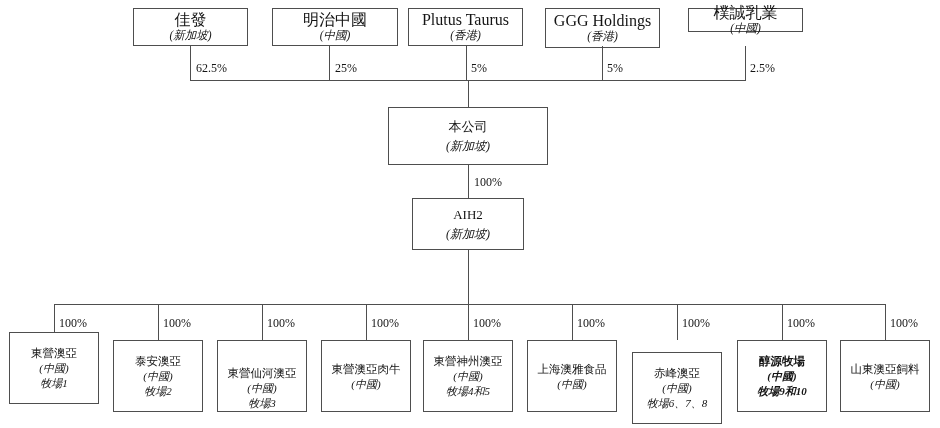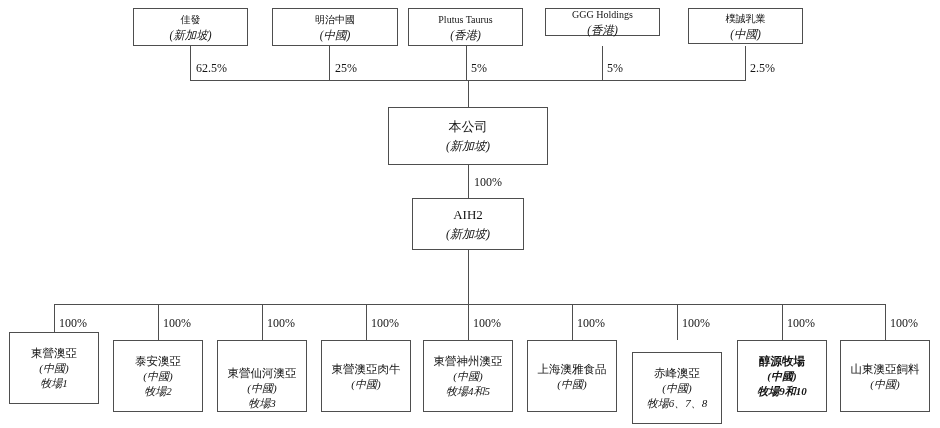--- a/index.html
+++ b/index.html
@@ -13,21 +13,21 @@
   }
   .box {
     position:absolute;
     box-sizing:border-box;
     border:1px solid #4e4e4e;
     background:#ffffff;
     display:flex; flex-direction:column;
     align-items:center; justify-content:center;
     text-align:center;
   }
-  .name { font-size:10px; line-height:16px; white-space:nowrap; }
+  .name { font-size:16px; line-height:16px; white-space:nowrap; }
   .loc  { font-style:italic; font-size:11.5px; line-height:15px; white-space:nowrap; }
   .note { font-style:italic; font-size:11.5px; line-height:15px; white-space:nowrap; }
   .big .name { font-size:13px; line-height:20px; }
   .big .loc  { font-size:12px;  line-height:18px; }
   .sub .name { font-size:11.5px; line-height:16px; }
   .sub .loc, .sub .note { font-size:11px; line-height:15px; }
   .vline { position:absolute; width:1px; background:#4e4e4e; }
   .hline { position:absolute; height:1px; background:#4e4e4e; }
   .pct {
     position:absolute;
@@ -45,25 +45,25 @@
     <div class="loc">(新加坡)</div>
   </div>
   <div class="box top" style="left:272px; top:8px; width:126px; height:38px;">
     <div class="name">明治中國</div>
     <div class="loc">(中國)</div>
   </div>
   <div class="box top" style="left:408px; top:8px; width:115px; height:38px;">
     <div class="name">Plutus Taurus</div>
     <div class="loc">(香港)</div>
   </div>
-  <div class="box top" style="left:545px; top:8px; width:115px; height:28px;">
+  <div class="box top" style="left:545px; top:8px; width:115px; height:40px;">
     <div class="name">GGG Holdings</div>
     <div class="loc">(香港)</div>
   </div>
-  <div class="box top" style="left:688px; top:8px; width:115px; height:36px;">
+  <div class="box top" style="left:688px; top:8px; width:115px; height:24px;">
     <div class="name">樸誠乳業</div>
     <div class="loc">(中國)</div>
   </div>
 
   <div class="vline" style="left:190px; top:46px; height:34px;"></div>
   <div class="vline" style="left:329px; top:46px; height:34px;"></div>
   <div class="vline" style="left:466px; top:46px; height:34px;"></div>
   <div class="vline" style="left:602px; top:46px; height:34px;"></div>
   <div class="vline" style="left:745px; top:46px; height:34px;"></div>
   <div class="hline" style="left:190px; top:80px; width:556px;"></div>

